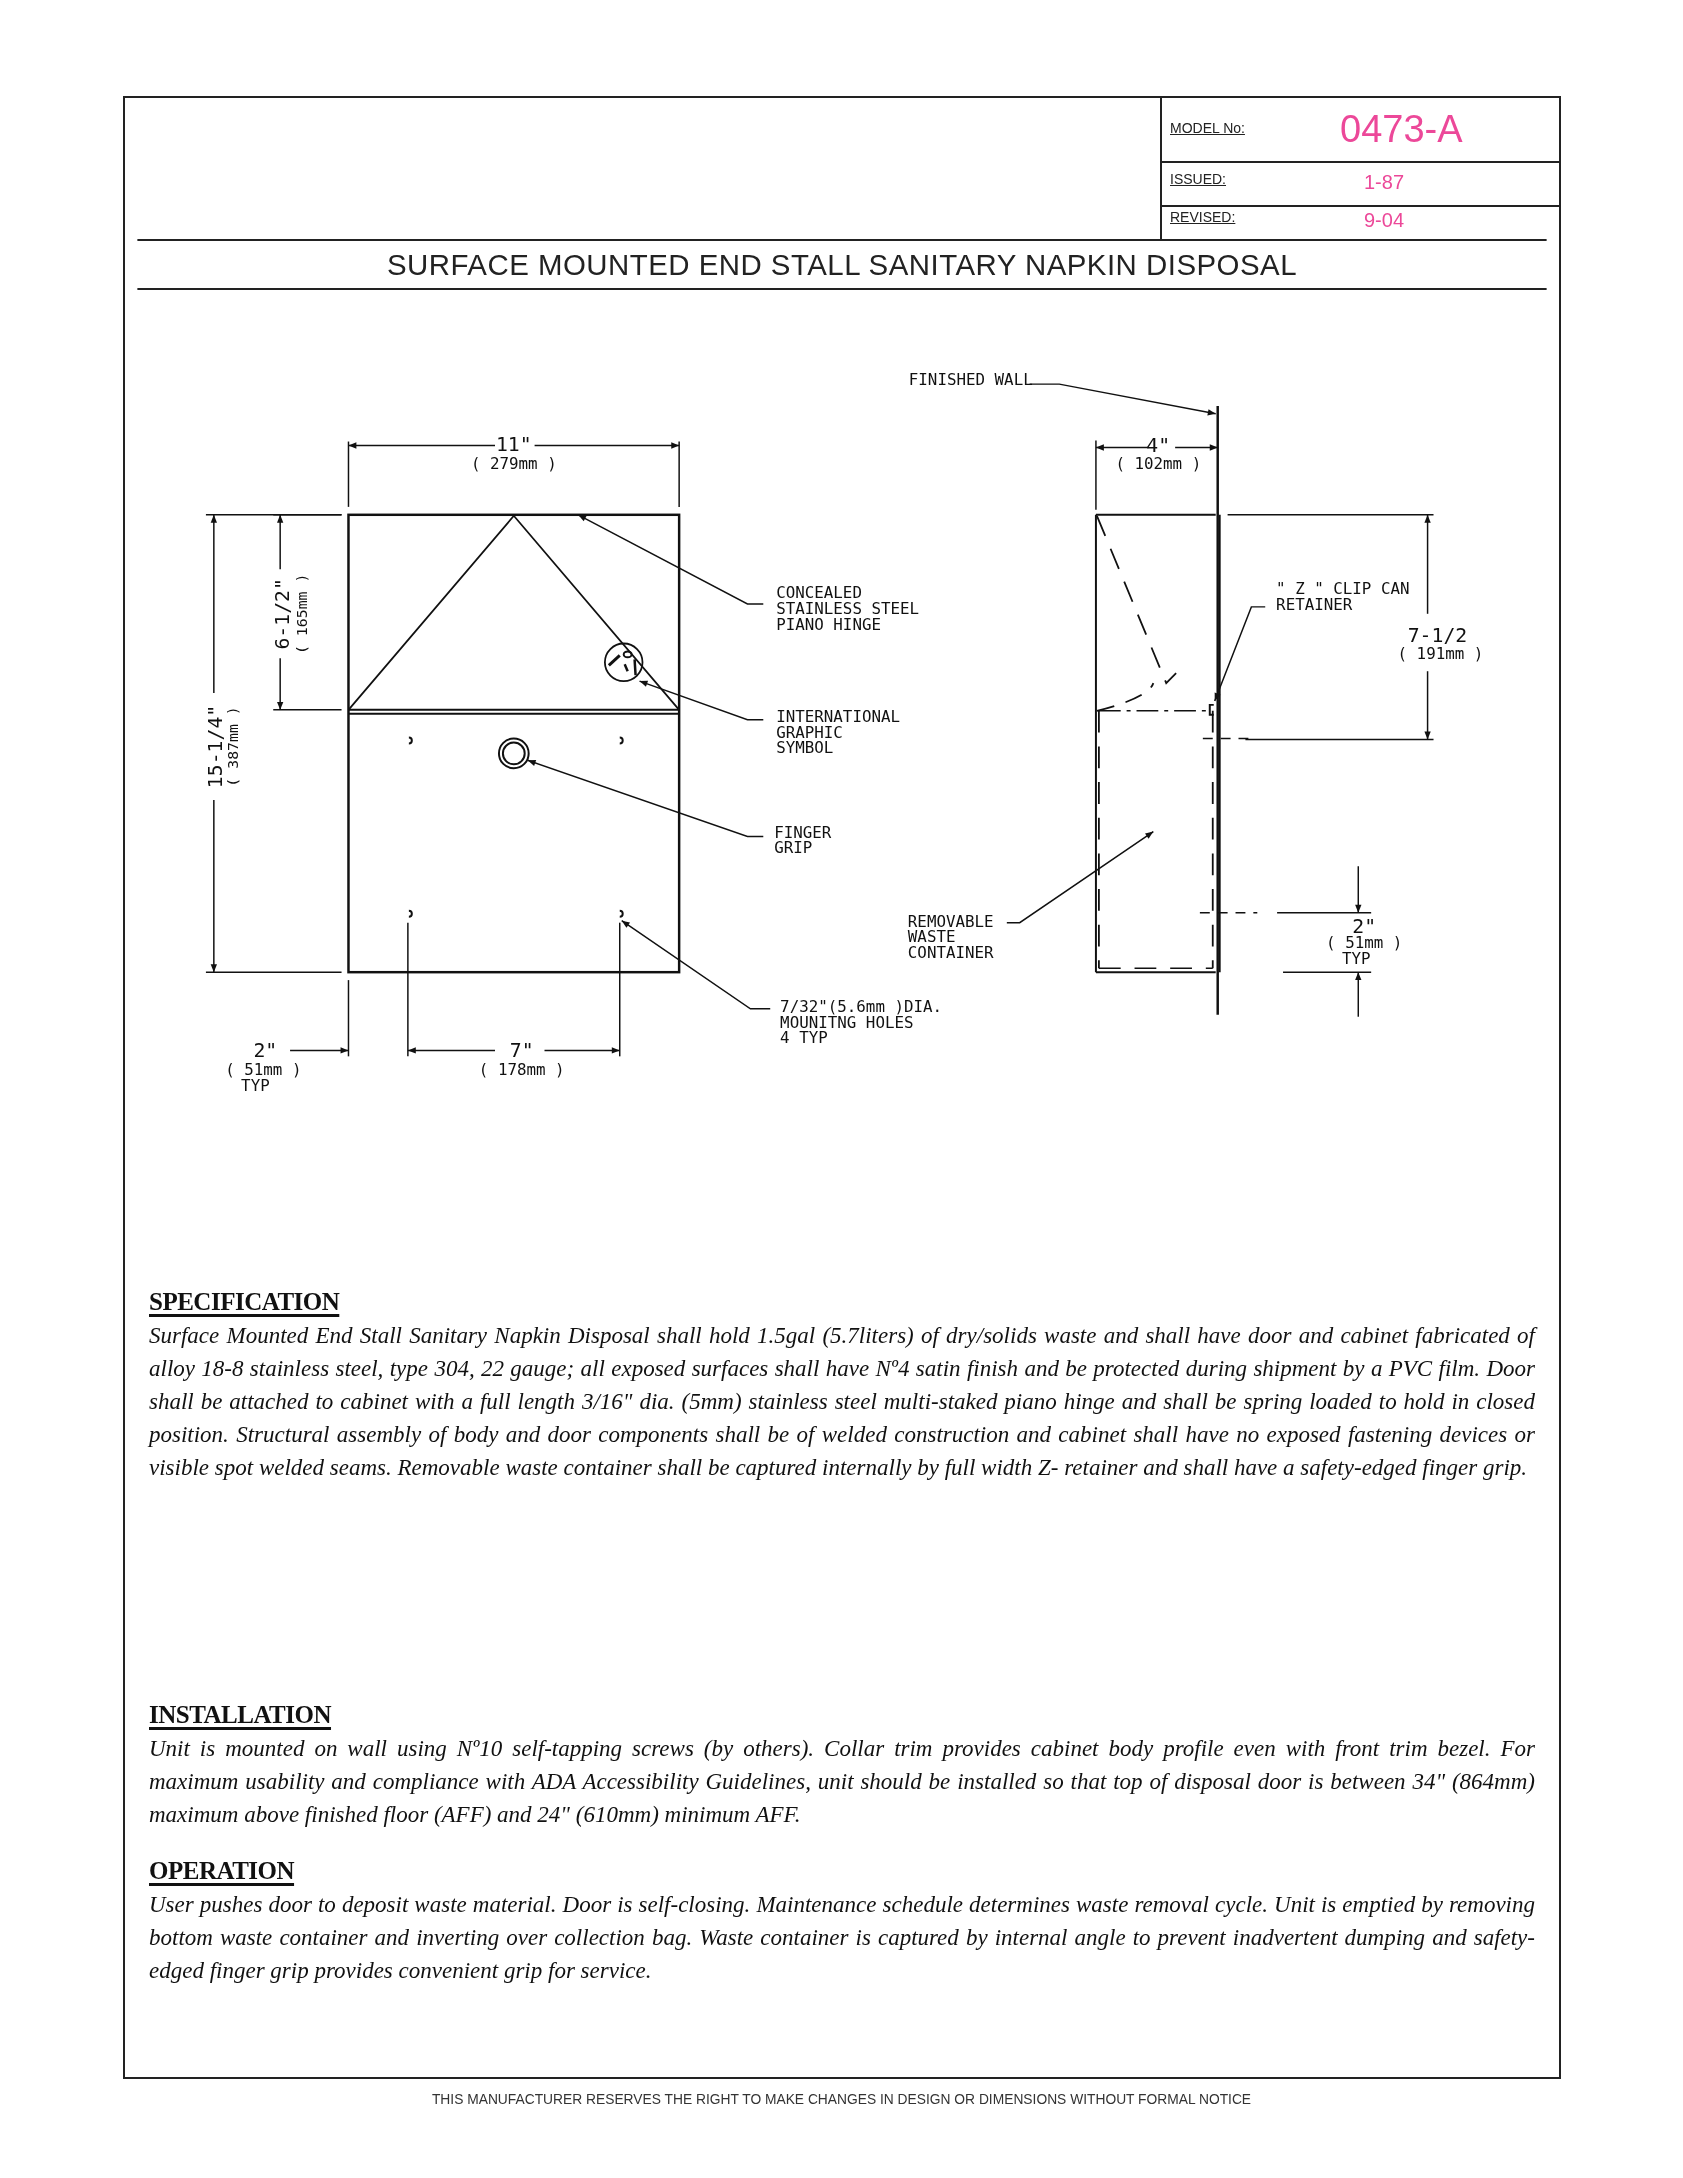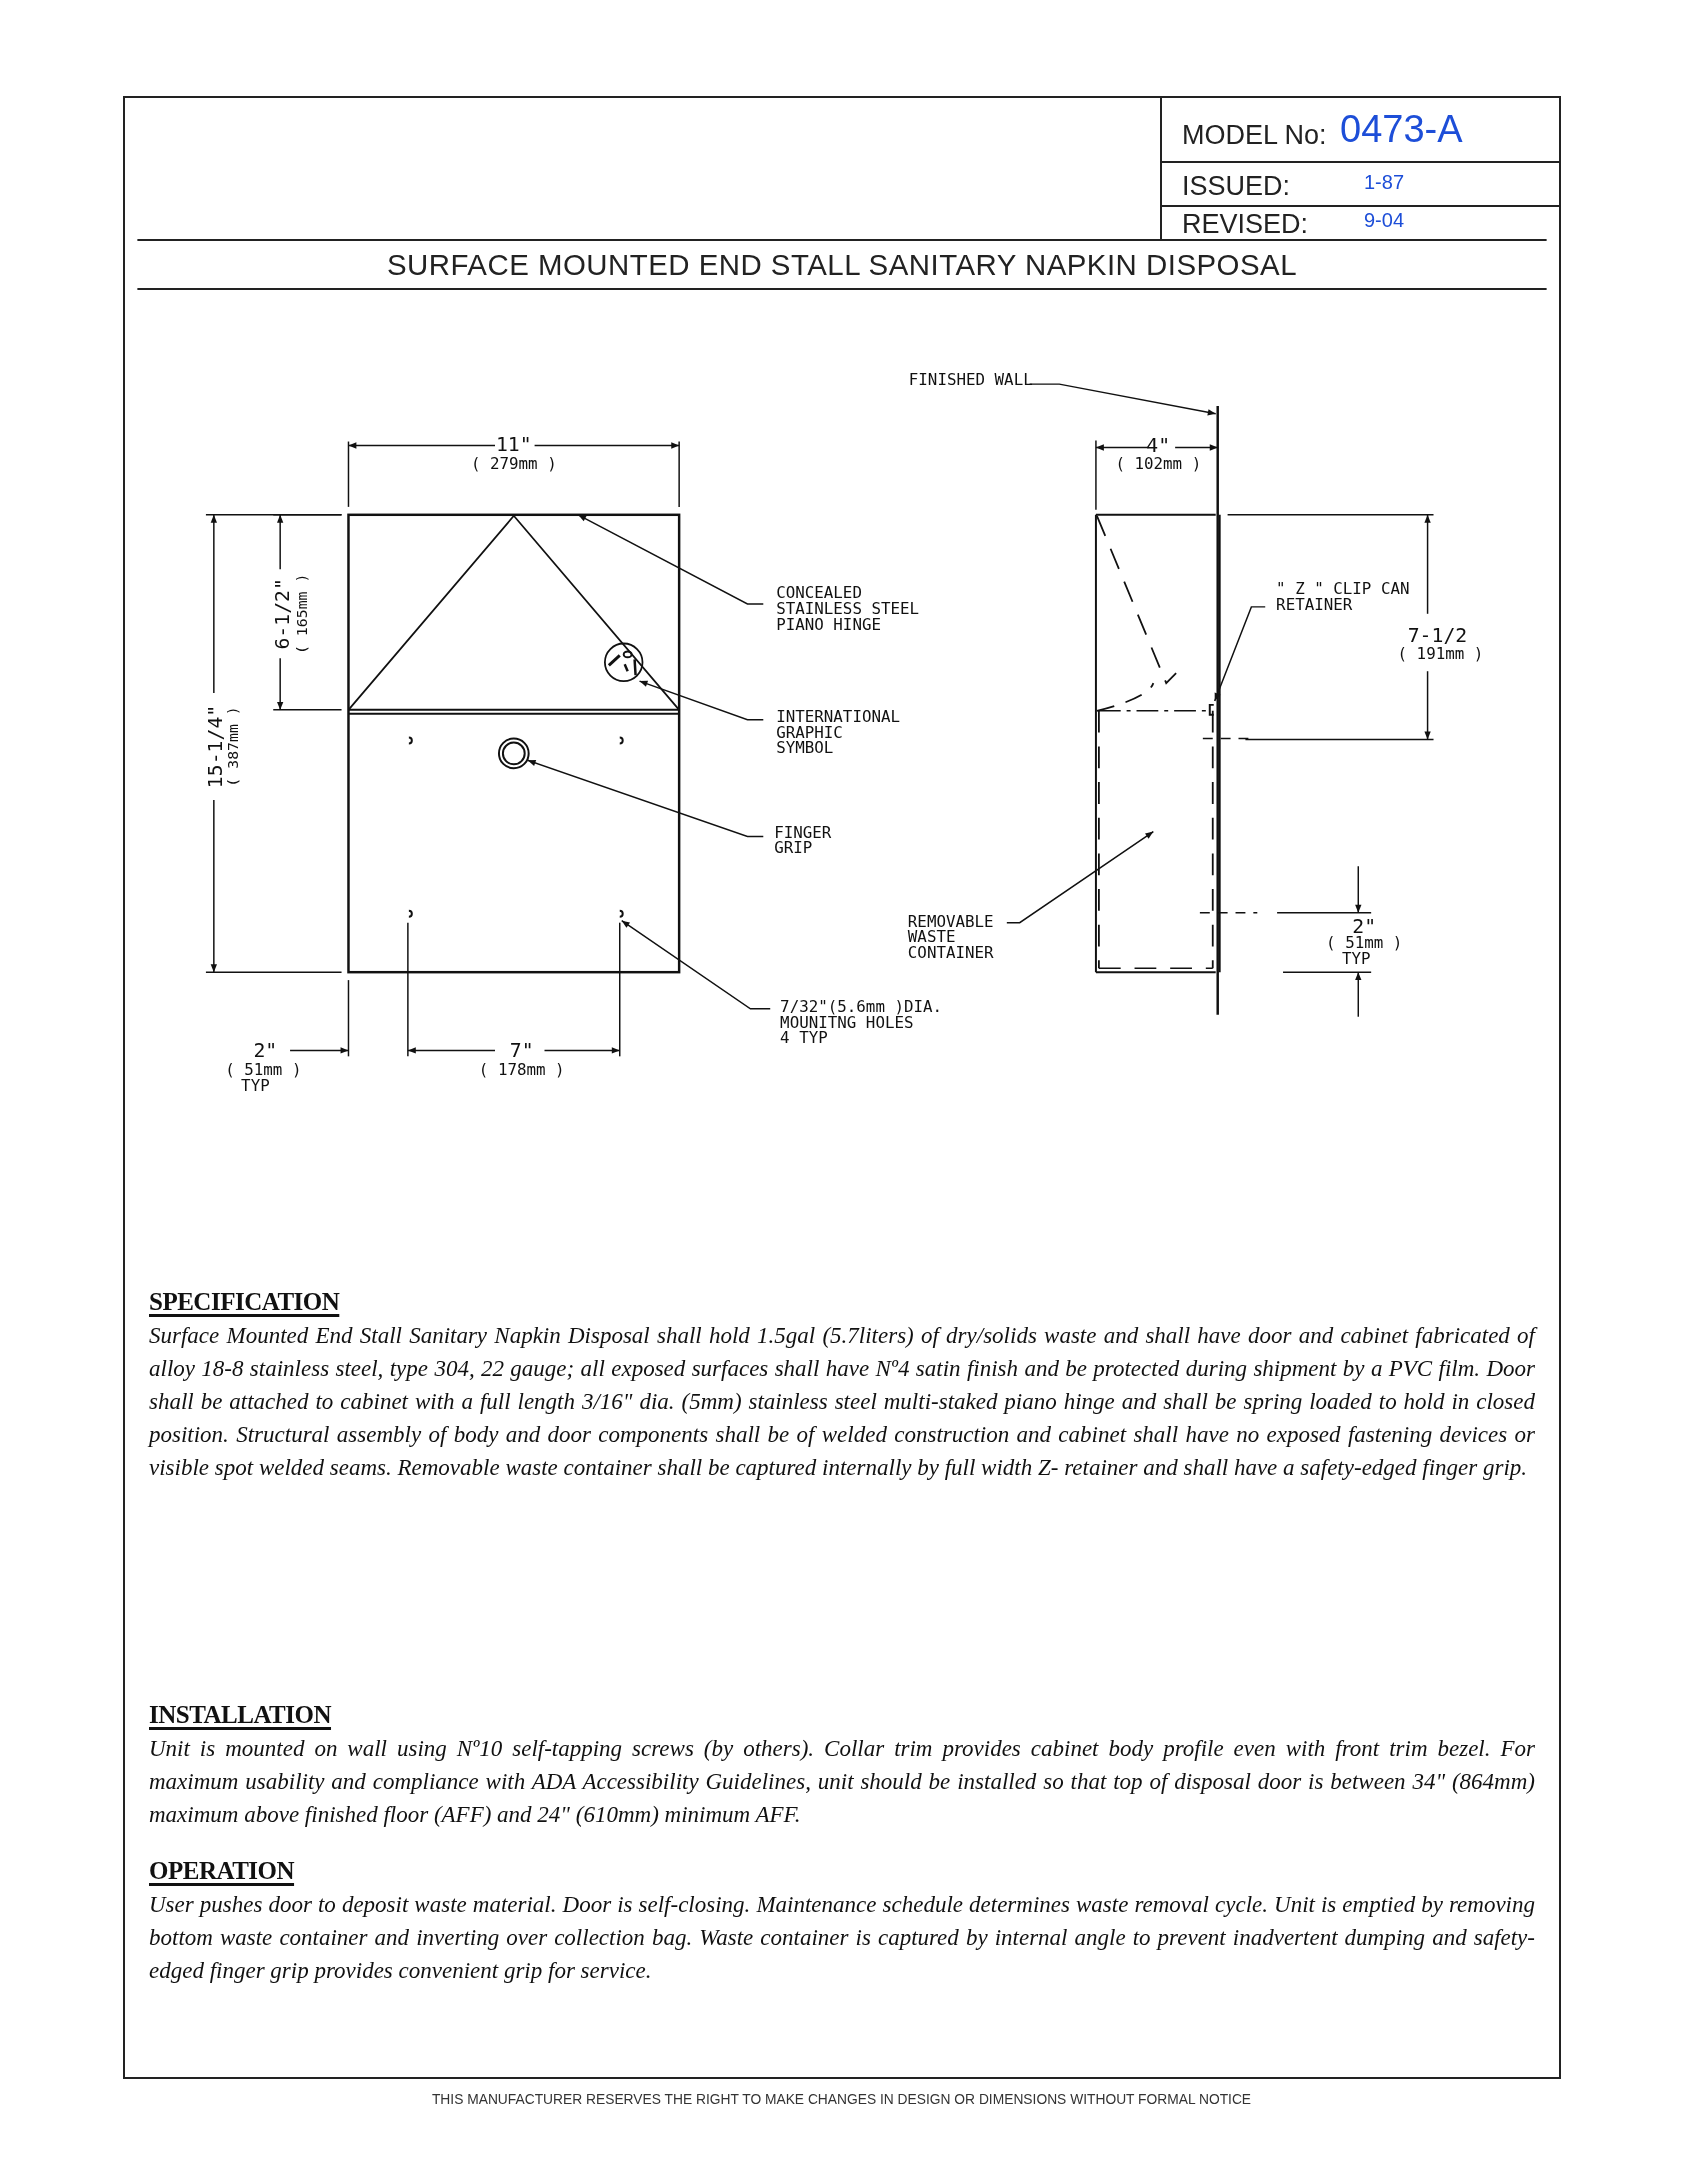--- a/index.html
+++ b/index.html
@@ -3,22 +3,22 @@
   <meta charset="utf-8">
   <style>
     html, body { margin: 0; padding: 0; background: #ffffff; }
     body { width: 1683px; height: 2178px; position: relative; overflow: hidden; color: #111; }
     .frame { position: absolute; left: 123px; top: 96px; width: 1438px; height: 1983px; border: 2px solid #222; box-sizing: border-box; }
     .titleblock { position: absolute; left: 1160px; top: 96px; width: 400px; height: 145px; border-left: 2px solid #222; box-sizing: border-box; font-family: "Liberation Sans", sans-serif; }
     .tb-row { position: absolute; left: 0; right: 0; border-bottom: 2px solid #222; box-sizing: border-box; }
     .tb-row.model { top: 0; height: 67px; }
     .tb-row.issued { top: 67px; height: 44px; }
     .tb-row.revised { top: 105px; height: 40px; border-bottom: none; text-align: center; }
-    .tb-label { position: absolute; left: 20px; font-size: 27px; color: #222; }
-    .tb-value { position: absolute; left: 202px; font-size: 20px; color: #1d4ed8; }
+    .tb-label { position: absolute; left: 8px; font-size: 14px; color: #222; text-decoration: underline; }
+    .tb-value { position: absolute; left: 202px; font-size: 20px; color: #ec4899; }
     .model .tb-label { top: 24px; }
     .model .tb-value { left: 178px; top: 12px; font-size: 38px; }
     .issued .tb-label, .issued .tb-value { top: 8px; }
     .revised .tb-label, .revised .tb-value { top: 8px; }
     .title-bar { position: absolute; left: 123px; top: 239px; width: 1438px; height: 51px; border-top: 2px solid #222; border-bottom: 2px solid #222; box-sizing: border-box; text-align: center; font-family: "Liberation Sans", sans-serif; font-size: 30px; letter-spacing: 0.5px; line-height: 48px; color: #222; transform: scaleX(0.98); }
     .drawing { position: absolute; left: 0; top: 0; width: 1683px; height: 1188px; }
     .drawing text { font-family: "DejaVu Sans Mono", monospace; fill: #111; }
     .section { position: absolute; left: 149px; width: 1386px; font-family: "Liberation Serif", serif; font-size: 23px; line-height: 33px; color: #111; }
     .section h2 { margin: 0; font-size: 25px; font-weight: bold; text-decoration: underline; text-decoration-thickness: 3px; text-underline-offset: 4px; letter-spacing: -0.5px; line-height: 30px; }
     .section p { margin: 2px 0 0 0; text-align: justify; font-style: italic; }

